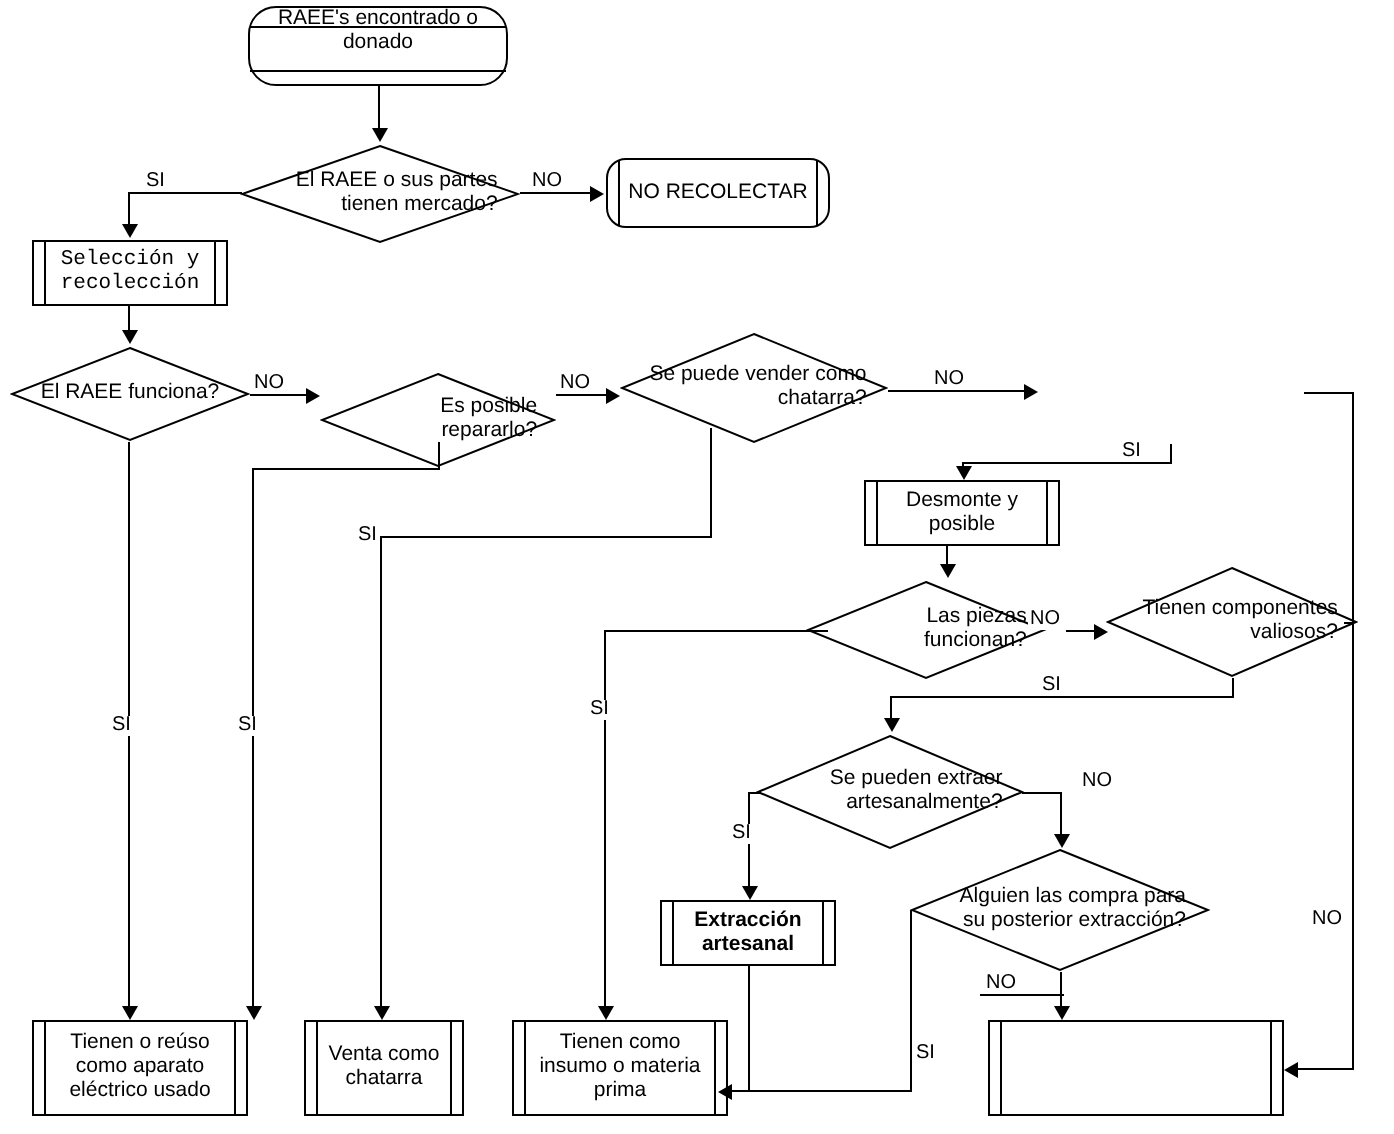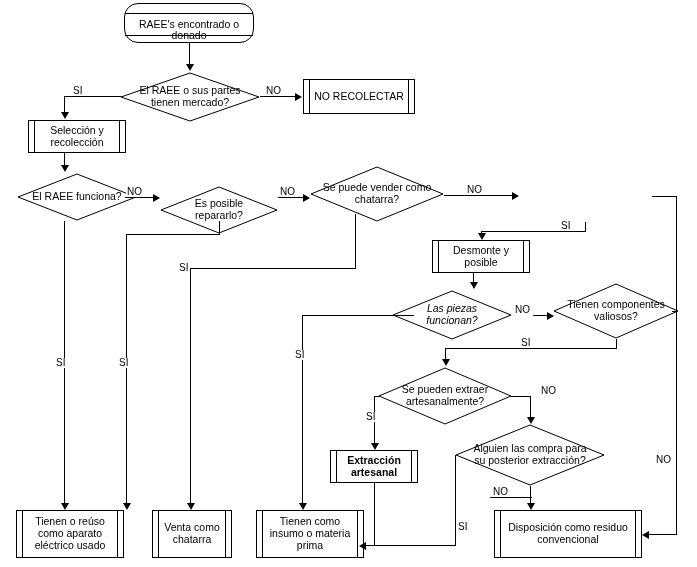--- a/index.html
+++ b/index.html
@@ -8,28 +8,28 @@
   
   .predef{position:absolute;box-sizing:border-box;border:1px solid #000;background:#fff;}
   .predef .inner-l,.predef .inner-r{position:absolute;top:0;bottom:0;width:0;border-left:1px solid #000;}
   .predef .inner-l{left:5px;}
   .predef .inner-r{right:5px;}
   .predef .txt{position:absolute;left:7px;right:7px;top:0;bottom:0;display:flex;
                align-items:center;justify-content:center;text-align:center;
                font-size:10.5px;line-height:1.12;color:#000;}
   
   .term{position:absolute;box-sizing:border-box;border:1px solid #000;background:#fff;
-        border-radius:14px/14px;display:flex;align-items:flex-end;justify-content:center;
+        border-radius:14px/14px;display:flex;align-items:flex-start;justify-content:center;
         text-align:center;font-size:10.5px;line-height:1.12;}
   .term .cap{position:absolute;left:0;right:0;height:0;border-top:1px solid #000;}
   
   .dia{position:absolute;}
   .dia svg{position:absolute;left:0;top:0;}
   .dia .dtxt{position:absolute;left:8%;right:8%;top:0;bottom:0;display:flex;
-             align-items:center;justify-content:center;text-align:center;
+             align-items:center;justify-content:center;text-align:right;
              font-size:10.5px;line-height:1.12;color:#000;}
   .ln{position:absolute;background:#000;}
   .lbl{position:absolute;font-size:10px;color:#000;background:#fff;padding:0 1px;line-height:1;}
   .arrow{position:absolute;width:0;height:0;}
   .ar-r{border-top:4px solid transparent;border-bottom:4px solid transparent;border-left:7px solid #000;}
   .ar-l{border-top:4px solid transparent;border-bottom:4px solid transparent;border-right:7px solid #000;}
   .ar-d{border-left:4px solid transparent;border-right:4px solid transparent;border-top:7px solid #000;}
 </style>
 </head>
 <body>
@@ -42,33 +42,33 @@
     <span style="position:relative;z-index:2;">RAEE's encontrado o donado</span>
   </div>
 
   <div class="dia" style="left:120px;top:72px;width:140px;height:50px;">
     <svg width="140" height="50" viewBox="0 0 140 50">
         <polygon points="70,1 139,25 70,49 1,25" fill="#fff" stroke="#000" stroke-width="1"></polygon>
       </svg>
     <div class="dtxt">El RAEE o sus partes tienen mercado?</div>
   </div>
 
-  <div class="predef" style="left:303px;top:79px;width:112px;height:35px;">
+  <div class="predef" style="left:303px;top:79px;width:112px;height:35px;border-radius:10px;">
     <div class="inner-l"></div>
     <div class="inner-r"></div>
     <div class="txt">NO RECOLECTAR</div>
   </div>
 
-  <div class="predef" style="left:28px;top:120px;width:98px;height:33px;">
+  <div class="predef" style="left:16px;top:120px;width:98px;height:33px;font-family:Liberation Mono, monospace;">
     <div class="inner-l"></div>
     <div class="inner-r"></div>
     <div class="txt">Selección y recolección</div>
   </div>
 
-  <div class="dia" style="left:17px;top:173px;width:120px;height:48px;">
+  <div class="dia" style="left:5px;top:173px;width:120px;height:48px;">
     <svg width="120" height="48" viewBox="0 0 120 48">
         <polygon points="60,1 119,24 60,47 1,24" fill="#fff" stroke="#000" stroke-width="1"></polygon>
       </svg>
     <div class="dtxt">El RAEE funciona?</div>
   </div>
 
   <div class="dia" style="left:160px;top:186px;width:118px;height:48px;">
     <svg width="118" height="48" viewBox="0 0 118 48">
         <polygon points="59,1 117,24 59,47 1,24" fill="#fff" stroke="#000" stroke-width="1"></polygon>
       </svg>
@@ -82,21 +82,21 @@
     <div class="dtxt">Se puede vender como chatarra?</div>
   </div>
 
 
   <div class="predef" style="left:432px;top:240px;width:98px;height:33px;">
     <div class="inner-l"></div>
     <div class="inner-r"></div>
     <div class="txt">Desmonte y posible</div>
   </div>
 
-  <div class="dia" style="left:392px;top:290px;width:120px;height:50px;font-style:italic;">
+  <div class="dia" style="left:403px;top:290px;width:120px;height:50px;">
     <svg width="120" height="50" viewBox="0 0 120 50">
         <polygon points="60,1 119,25 60,49 1,25" fill="#fff" stroke="#000" stroke-width="1"></polygon>
       </svg>
     <div class="dtxt">Las piezas funcionan?</div>
   </div>
 
   <div class="dia" style="left:553px;top:283px;width:126px;height:56px;">
     <svg width="126" height="56" viewBox="0 0 126 56">
         <polygon points="63,1 125,28 63,55 1,28" fill="#fff" stroke="#000" stroke-width="1"></polygon>
       </svg>
@@ -137,21 +137,20 @@
 
   <div class="predef" style="left:256px;top:510px;width:108px;height:48px;">
     <div class="inner-l"></div>
     <div class="inner-r"></div>
     <div class="txt">Tienen como insumo o materia prima</div>
   </div>
 
   <div class="predef" style="left:494px;top:510px;width:148px;height:48px;">
     <div class="inner-l"></div>
     <div class="inner-r"></div>
-    <div class="txt">Disposición como residuo convencional</div>
   </div>
 
   <div class="ln" style="left:189px;top:43px;width:1px;height:22px;"></div>
   <div class="arrow ar-d" style="left:186px;top:64px;"></div>
 
   <div class="ln" style="left:260px;top:96px;width:35px;height:1px;"></div>
   <div class="arrow ar-r" style="left:295px;top:93px;"></div>
   <div class="lbl" style="left:265px;top:86px;">NO</div>
 
   <div class="ln" style="left:64px;top:96px;width:57px;height:1px;"></div>

